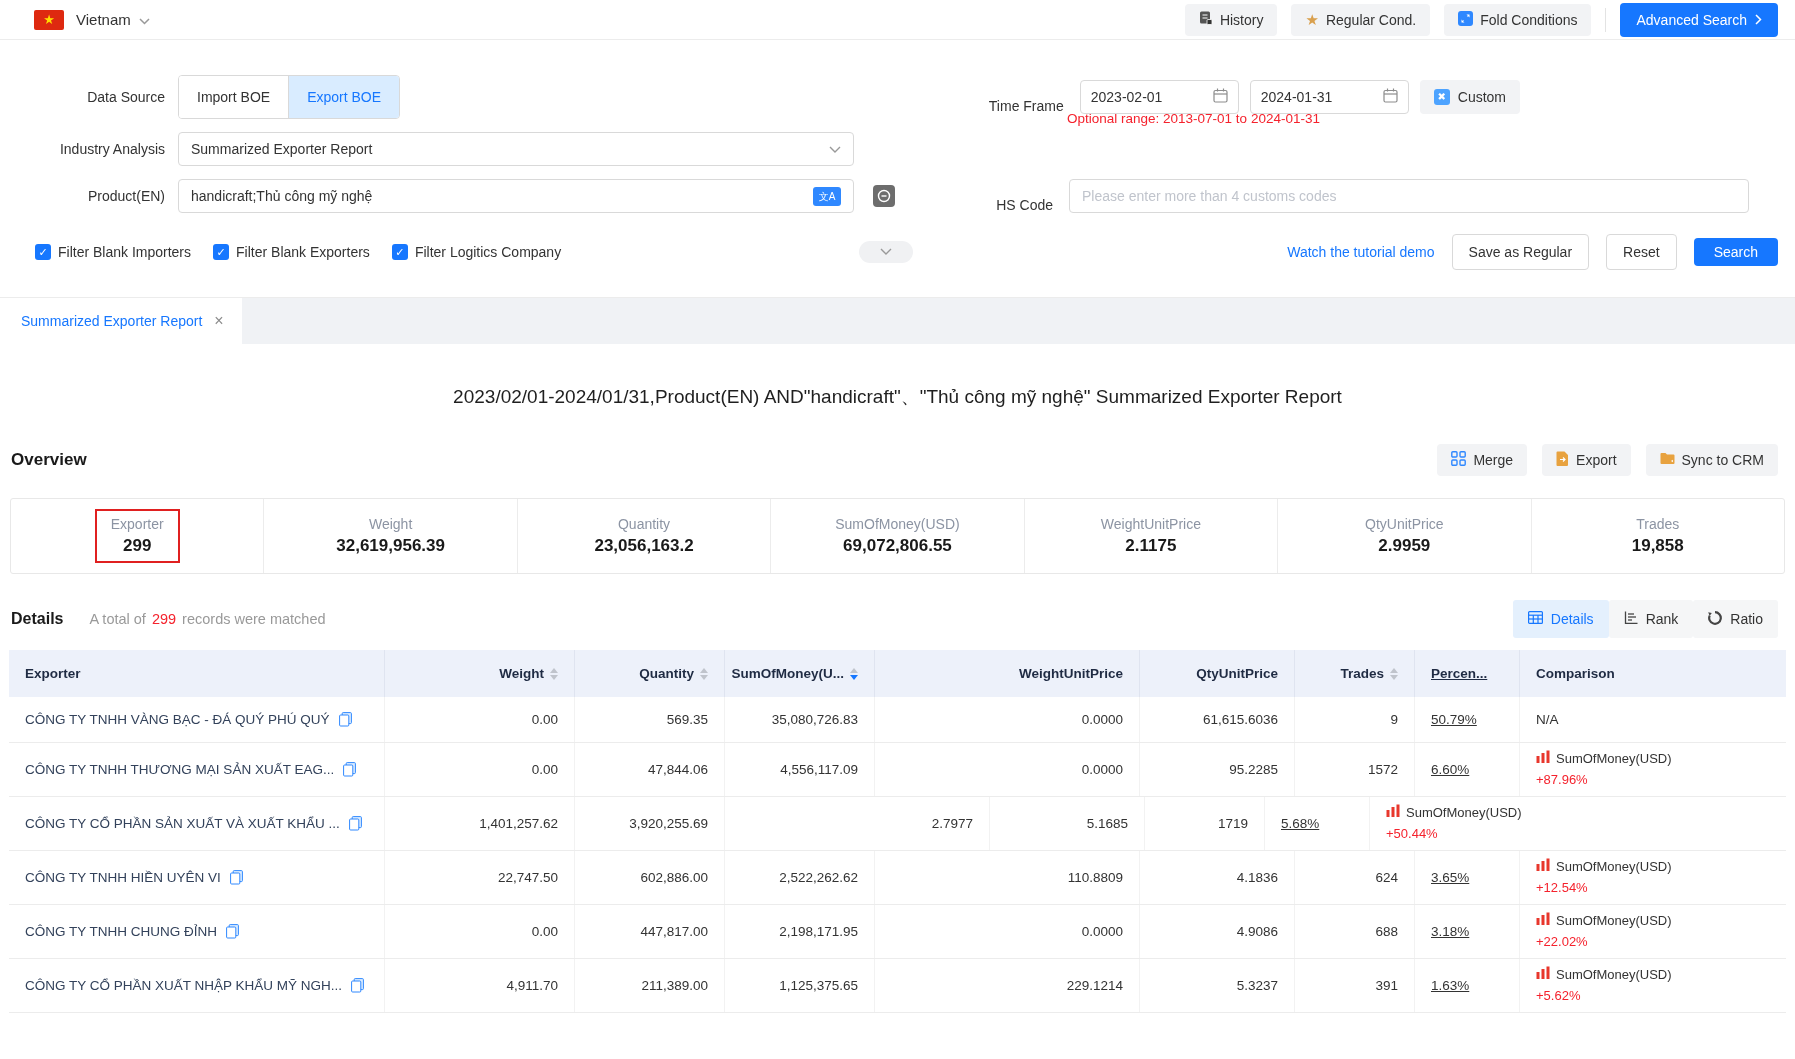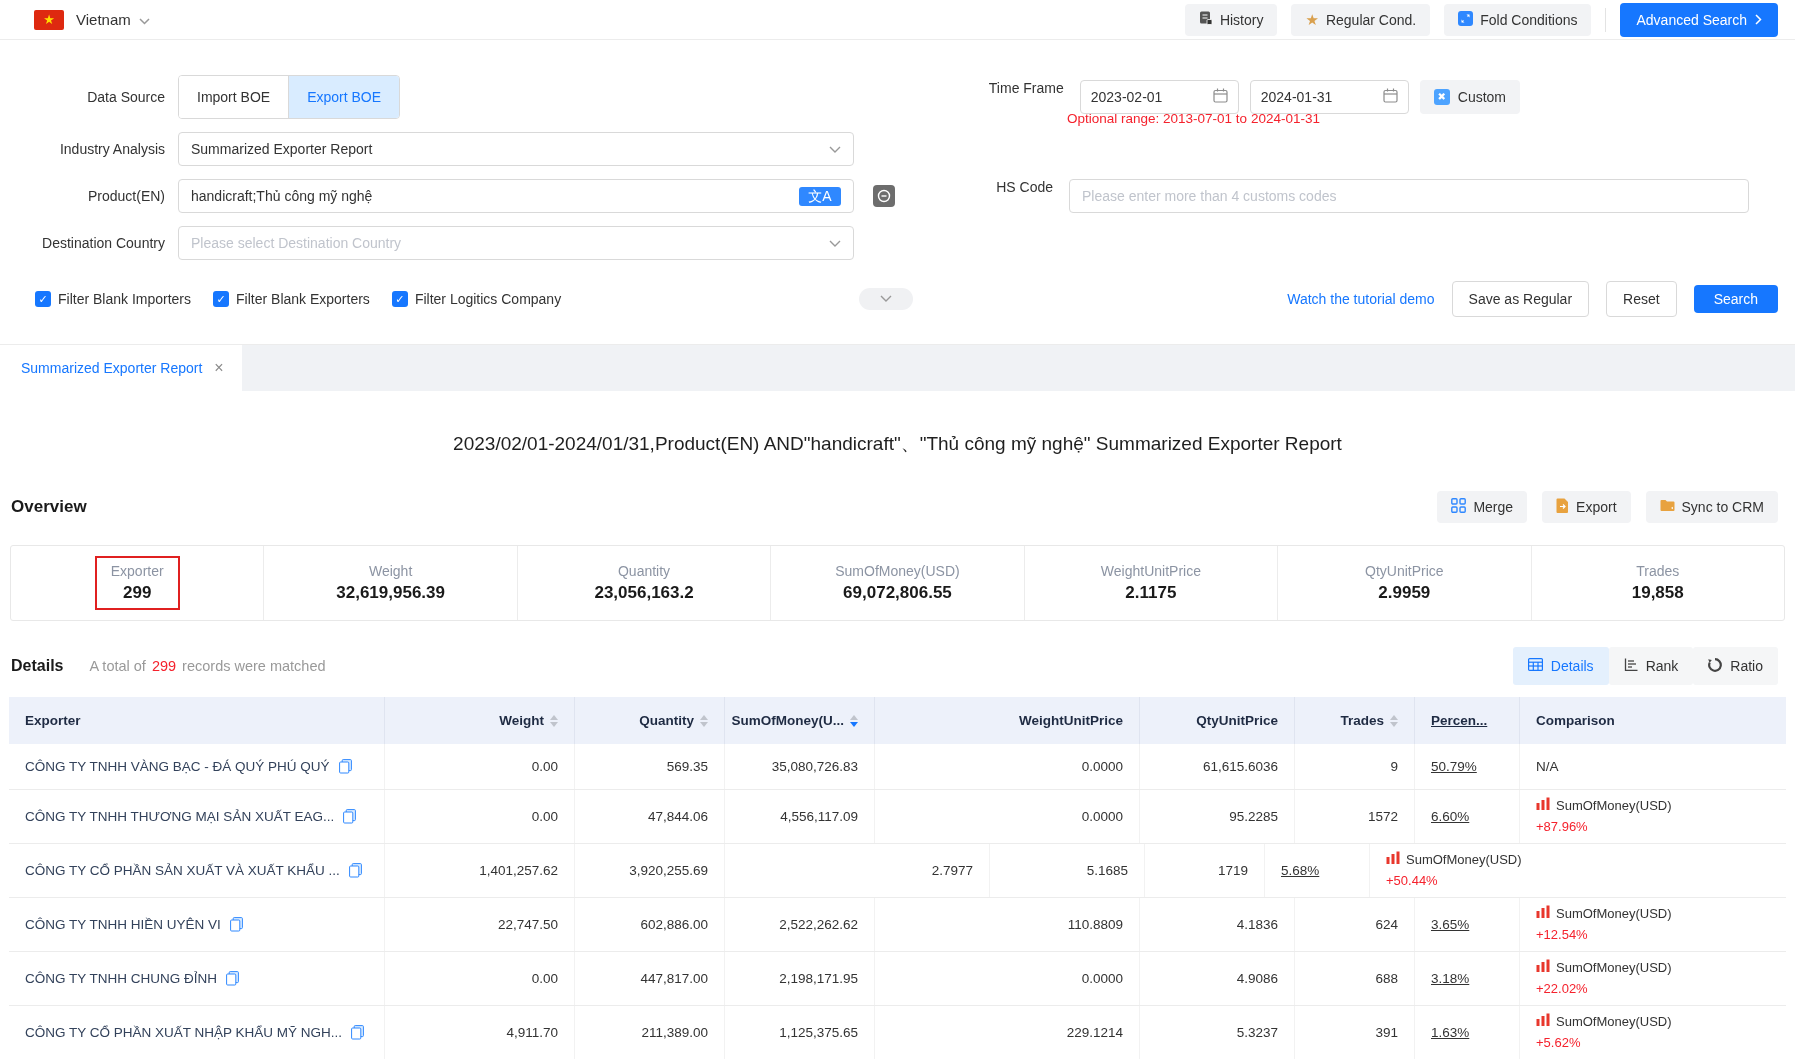--- a/index.html
+++ b/index.html
@@ -20,36 +20,36 @@
   
   .form{position:relative;padding-bottom:27px;border-bottom:1px solid #ececec;}
   .optional-range{position:absolute;left:1067px;top:8px;color:#f5222d;font-size:13.5px;margin-top:28px;}
   .frow{display:flex;align-items:center;margin:0 0 13px 0;}
   .frow.first{margin-top:35px;}
   .flabel{width:178px;padding-right:13px;text-align:right;color:#333;flex:none;}
   .seg{display:flex;border:1px solid #d9d9d9;border-radius:4px;overflow:hidden;height:44px;}
   .seg button{height:100%;padding:0 18px;border:none;background:#fff;font-size:14px;color:#333;cursor:pointer;font-family:inherit;}
   .seg button.active{background:#d9ecff;color:#1677ff;}
   .seg button:first-child{border-right:1px solid #d9d9d9;}
-  .cluster{margin-left:auto;display:flex;align-items:flex-start;}
+  .cluster{margin-left:auto;display:flex;align-items:flex-end;}
   .cluster .flabel{width:auto;}
   .tf-cluster{margin-right:275px;}
   .hs-cluster{margin-right:46px;}
   .dateinput{width:159px;height:34px;border:1px solid #d9d9d9;border-radius:4px;display:flex;align-items:center;padding:0 10px;gap:6px;cursor:pointer;background:#fff;}
   .dateinput + .dateinput{margin-left:11px;}
   .dateinput .dval{flex:1;font-size:14px;color:#333;}
   .custom-btn{margin-left:11px;display:inline-flex;align-items:center;gap:8px;height:34px;padding:0 14px;background:#f2f3f5;border:none;border-radius:4px;font-size:14px;color:#333;cursor:pointer;font-family:inherit;}
   .sq-ico{width:16px;height:16px;border-radius:3px;background:#4da3ff;color:#fff;font-size:10px;line-height:16px;text-align:center;flex:none;}
   .field{height:34px;border:1px solid #d9d9d9;border-radius:4px;display:flex;align-items:center;padding:0 12px;background:#fff;cursor:pointer;}
   .w676{width:676px;}
   .whs{width:680px;}
   .field .val{flex:1;color:#333;overflow:hidden;white-space:nowrap;}
   .field .ph{flex:1;color:#c0c4cc;overflow:hidden;white-space:nowrap;}
   .ghost-ico{margin-left:19px;width:22px;height:22px;border:none;border-radius:4px;background:#6d6d6d;display:inline-flex;align-items:center;justify-content:center;cursor:pointer;padding:0;}
-  .tr-ico{width:42px;height:19px;border-radius:3px;background:#2f88ff;color:#fff;font-size:14px;line-height:19px;text-align:center;flex:none;}
+  .tr-ico{width:28px;height:19px;border-radius:3px;background:#2f88ff;color:#fff;font-size:10px;line-height:19px;text-align:center;flex:none;}
   .checksrow{display:flex;align-items:center;margin-top:21px;}
   .checks{display:flex;align-items:center;gap:22px;margin-left:35px;}
   .cb{display:flex;align-items:center;gap:7px;cursor:pointer;}
   .cbx{width:16px;height:16px;background:#1677ff;border-radius:3px;color:#fff;font-size:11px;line-height:16px;text-align:center;flex:none;}
   .collapse-pill{margin-left:298px;width:54px;height:22px;background:#f0f1f3;border:none;border-radius:12px;display:inline-flex;align-items:center;justify-content:center;cursor:pointer;}
   .form-actions{margin-left:auto;margin-right:17px;display:flex;align-items:center;gap:17px;}
   .link{color:#1677ff;cursor:pointer;}
   .btn-plain{height:36px;padding:0 16px;background:#fff;border:1px solid #d9d9d9;border-radius:4px;font-size:14px;color:#333;cursor:pointer;font-family:inherit;}
   .btn-search{height:28px;padding:0 20px;background:#1677ff;border:none;border-radius:4px;color:#fff;font-size:14px;cursor:pointer;font-family:inherit;}
 
@@ -218,31 +218,20 @@
         </svg>
     </button>
     <div class="cluster hs-cluster">
       <div class="flabel" style="padding-right:16px">HS Code</div>
       <div class="field whs">
         <span class="ph">Please enter more than 4 customs codes</span>
       </div>
     </div>
   </div>
 
-  <div class="frow">
-    <div class="flabel">Destination Country</div>
-    <div class="field w676">
-      <span class="ph">Please select Destination Country</span>
-      <span>
-        <svg width="12" height="8" viewBox="0 0 12 8">
-            <polyline points="1,1 6,6 11,1" fill="none" stroke="#999" stroke-width="1.4"></polyline>
-          </svg>
-      </span>
-    </div>
-  </div>
 
   <div class="checksrow">
     <div class="checks" id="checkboxes">
         <div class="cb">
           <span class="cbx">✓</span>
           <span>Filter Blank Importers</span>
         </div>
         <div class="cb">
           <span class="cbx">✓</span>
           <span>Filter Blank Exporters</span>

